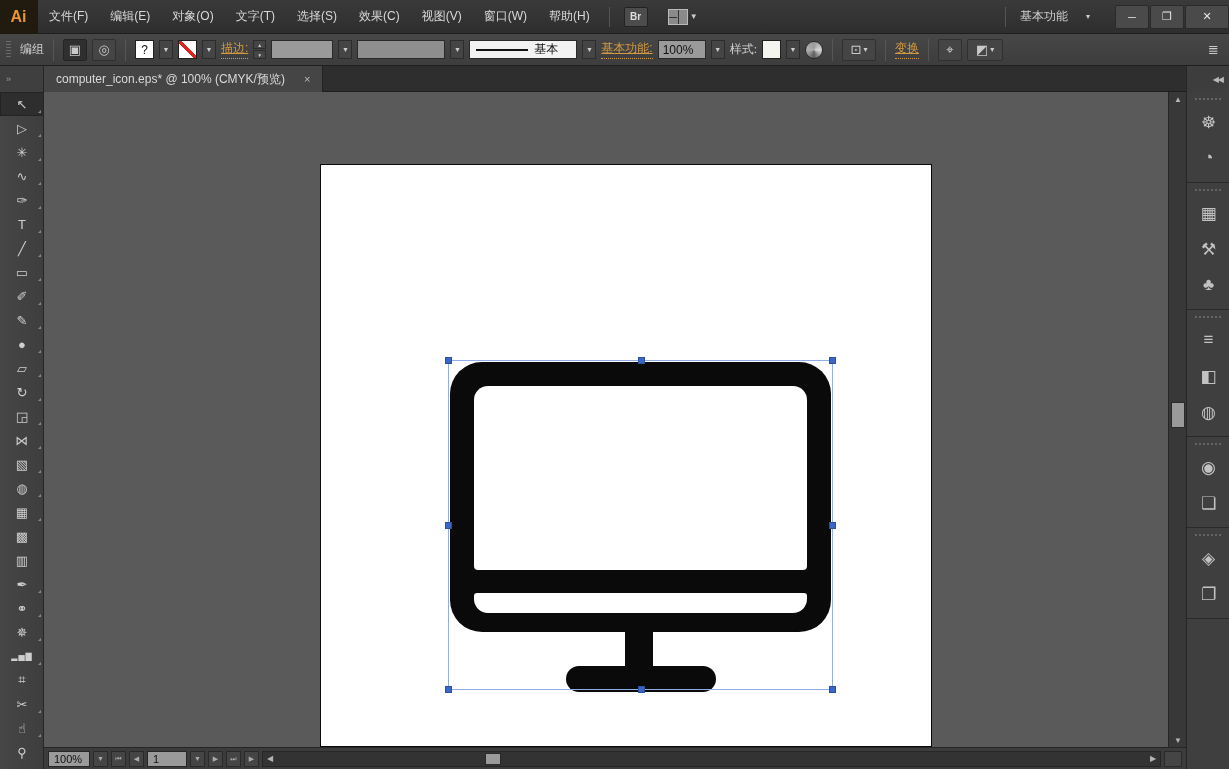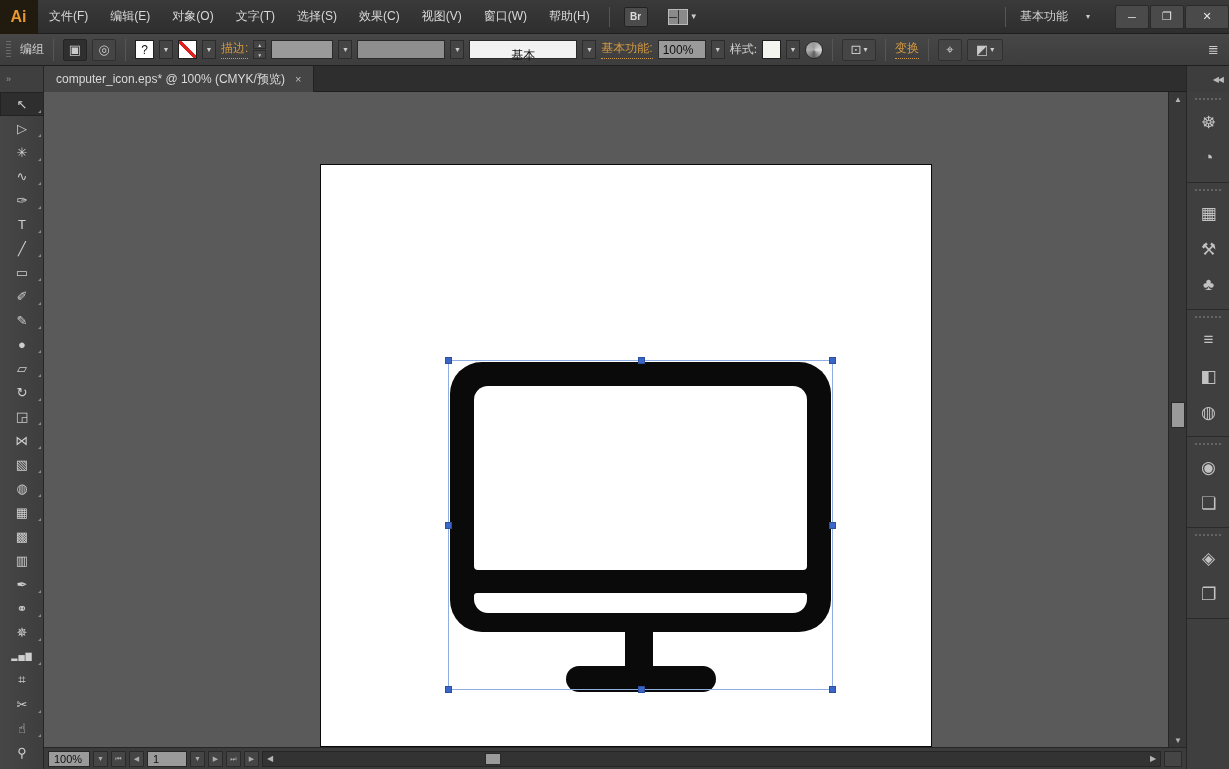--- a/index.html
+++ b/index.html
@@ -26,33 +26,33 @@
   
   .controlbar { position:absolute; left:0; top:34px; width:1229px; height:32px; background:linear-gradient(#474747,#3d3d3d); border-bottom:1px solid #1f1f1f; display:flex; align-items:center; padding:0 6px; gap:5px; }
   .grip-v { width:5px; height:18px; background:repeating-linear-gradient(#6a6a6a 0 1px, transparent 1px 3px); margin-right:4px; }
   .cb-label { color:#cfcfcf;font-family:Liberation Serif, serif; }
   .cb-sep { width:1px; height:22px; background:#2a2a2a; border-right:1px solid #565656; margin:0 4px; }
   .icon-btn { width:24px; height:22px; background:#454545; border:1px solid #303030; border-radius:2px; color:#c9c9c9; display:flex; align-items:center; justify-content:center; font-size:13px; }
   .icon-btn.pressed { background:#2f2f2f; border-color:#242424; }
   .swatch { width:19px; height:19px; border:1px solid #1f1f1f; background:#fff; color:#111; font-size:12px; display:flex; align-items:center; justify-content:center; }
   .swatch.none { background:linear-gradient(to top right, #fff 44%, #d22 44%, #d22 56%, #fff 56%); }
   .dd-btn { width:14px; height:19px; background:#454545; border:1px solid #2c2c2c; display:flex; align-items:center; justify-content:center; font-size:7px; color:#ccc; }
-  .link { color:#d49a43; border-bottom:1px dotted #d49a43; padding-bottom:1px; cursor:pointer; }
+  .link { color:#d49a43; border-bottom:1px dotted #d49a43; padding-bottom:1px; cursor:pointer;text-decoration:underline; }
   .stepper { display:flex; flex-direction:column; gap:1px; }
   .step-btn { width:13px; height:9px; background:#454545; border:1px solid #2c2c2c; font-size:5px; color:#ccc; display:flex; align-items:center; justify-content:center; }
   .field { height:19px; background:#9a9a9a; border:1px solid #2a2a2a; color:#111; display:flex; align-items:center; padding:0 4px; }
-  .combo-white { height:19px; background:#f2f2f2; border:1px solid #2a2a2a; color:#111; display:flex; align-items:center; gap:6px; padding:0 6px;flex-direction:column; }
+  .combo-white { height:19px; background:#f2f2f2; border:1px solid #2a2a2a; color:#111; display:flex; align-items:center; gap:6px; padding:0 6px; }
   .stroke-line { width:52px; height:2px; background:#111; }
   .recolor { width:18px; height:18px; border-radius:50%; background:conic-gradient(#9a9a9a,#d8d8d8,#5d5d5d,#b0b0b0,#9a9a9a); border:1px solid #2a2a2a; }
   .panel-menu { margin-left:auto; color:#c9c9c9; font-size:13px; display:flex; align-items:center; gap:2px; padding-right:4px; }
 
   
   .tabrow { position:absolute; left:0; top:66px; width:1229px; height:26px; background:#2e2e2e; border-bottom:1px solid #1e1e1e; display:flex; }
   .tool-head { width:44px; height:26px; background:#3f3f3f; border-right:1px solid #262626; color:#9a9a9a; font-size:9px; display:flex; flex-direction:column; align-items:flex-start; justify-content:center; padding-left:6px; gap:2px; }
-  .doc-tab { height:26px; background:#454545; border-right:1px solid #222; display:flex; align-items:center; gap:10px; padding:0 12px; color:#d9d9d9; max-width:300px; }
+  .doc-tab { height:26px; background:#454545; border-right:1px solid #222; display:flex; align-items:center; gap:19px; padding:0 12px; color:#d9d9d9; max-width:300px; }
   .tab-close { color:#bbb; font-size:11px; }
   .dock-head { margin-left:auto; width:43px; height:26px; background:#3d3d3d; border-left:1px solid #262626; display:flex; align-items:center; justify-content:flex-end; padding-right:6px; color:#b9b9b9; font-size:8px; letter-spacing:-1px; }
 
   
   .toolbar { position:absolute; left:0; top:92px; width:44px; height:677px; background:linear-gradient(90deg,#464646,#3e3e3e); border-right:1px solid #262626; overflow:hidden; }
   .tool { width:44px; height:24px; display:flex; align-items:center; justify-content:center; color:#cfcfcf; font-size:13px; position:relative; }
   .tool.active { background:#2e2e2e; box-shadow:inset 0 0 0 1px #232323; }
   .tool:after { content:""; position:absolute; right:3px; bottom:3px; border-left:3px solid transparent; border-bottom:3px solid #8a8a8a; }
   .tool.noflag:after { display:none; }
 

